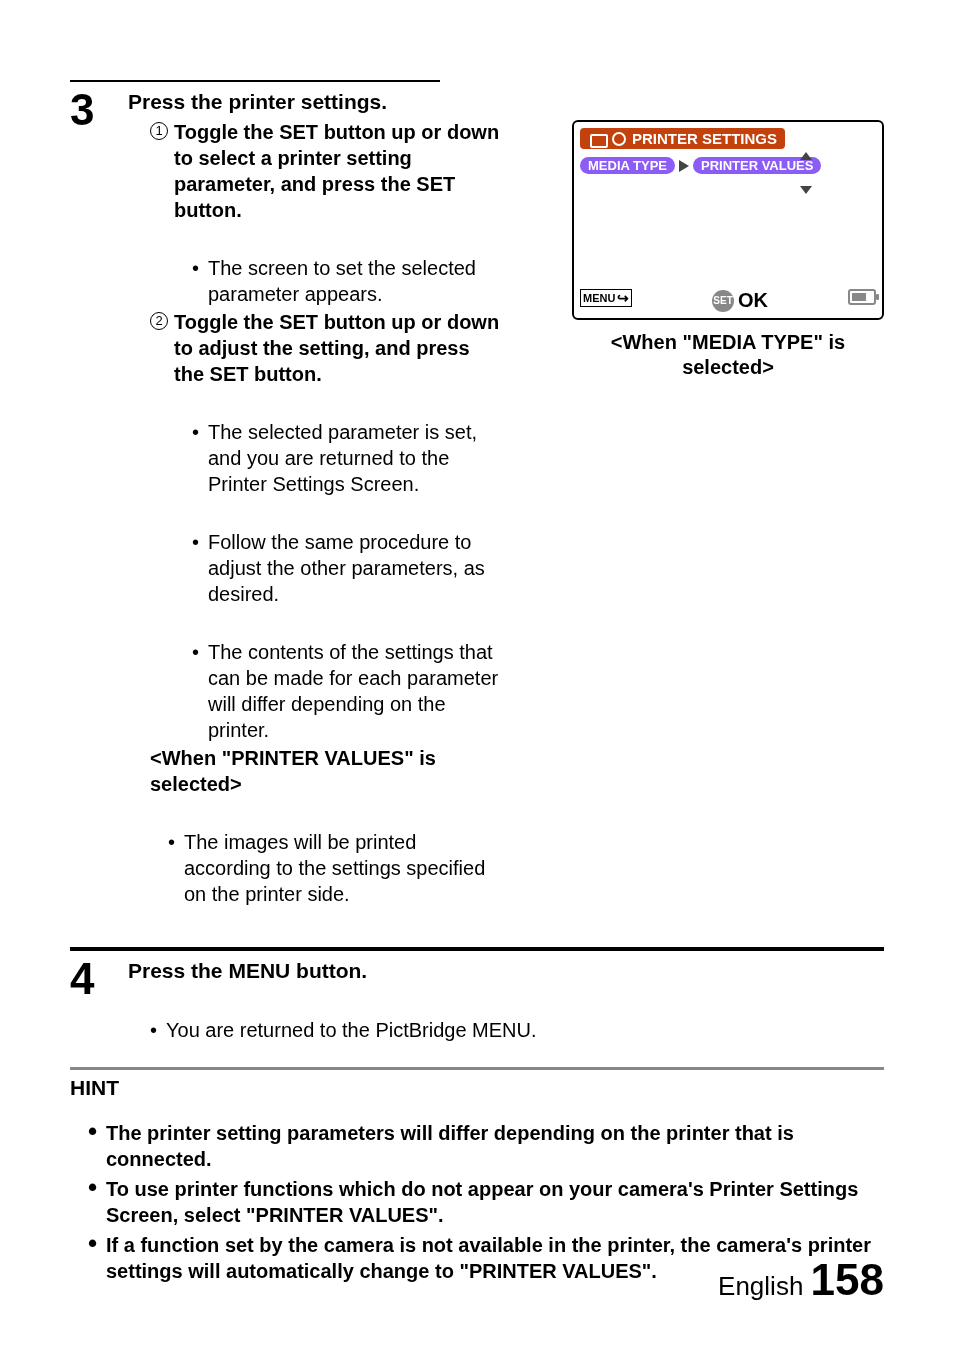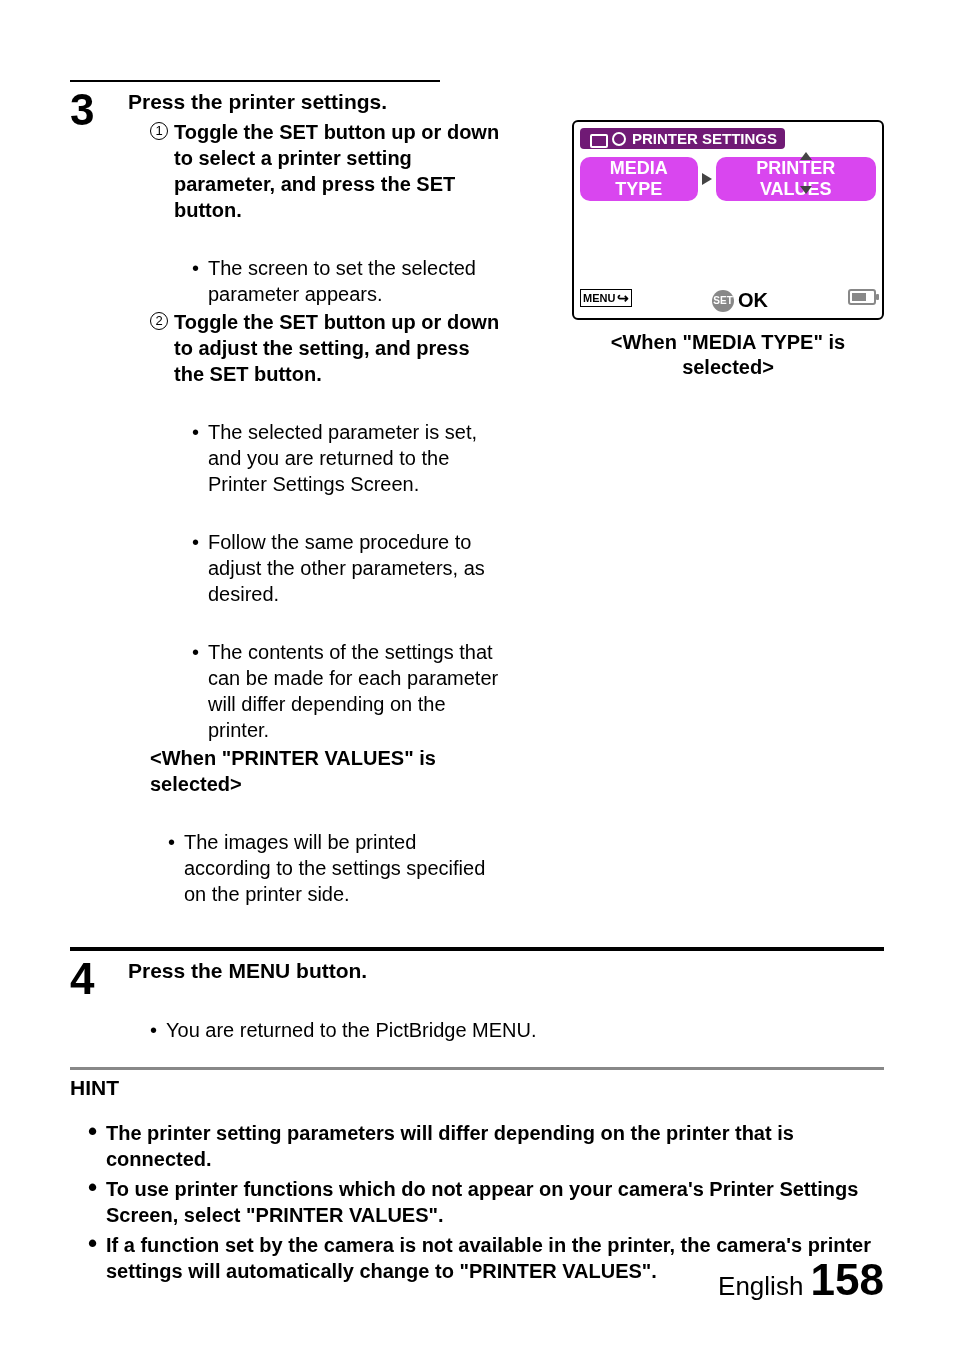--- a/index.html
+++ b/index.html
@@ -21,26 +21,26 @@
   .mid-rule { border-top: 4px solid #000; width: 100%; margin: 20px 0 6px 0; }
   .hint-rule { border-top: 3px solid #888; width: 100%; margin: 22px 0 6px 0; }
   .hint-label { font-weight: bold; font-size: 21px; margin-bottom: 20px; }
   .hint-list { list-style: none; padding-left: 18px; font-size: 20px; line-height: 1.3; }
   .hint-list > li { position: relative; padding-left: 18px; margin-bottom: 4px; font-weight: bold; }
   .hint-list > li::before { content: "•"; position: absolute; left: 0; top: -2px; font-size: 26px; line-height: 1; }
   .footer { position: absolute; bottom: 40px; right: 70px; font-size: 26px; }
   .footer .pagenum { font-size: 44px; font-weight: bold; }
   .screen-figure { position: absolute; top: 120px; right: 70px; width: 312px; text-align: center; }
   .lcd { width: 312px; height: 200px; border: 2px solid #000; border-radius: 6px; background: #fff; position: relative; padding: 6px; }
-  .lcd-inner-label { display: flex; align-items: center; gap: 6px; background: #701a75; color: #fff; font-weight: bold; font-size: 15px; padding: 2px 8px; border-radius: 4px; width: fit-content; }
+  .lcd-inner-label { display: flex; align-items: center; gap: 6px; background: #c2410c; color: #fff; font-weight: bold; font-size: 15px; padding: 2px 8px; border-radius: 4px; width: fit-content; }
   .printer-icon { display:inline-block; width:18px; height:14px; position:relative; }
   .printer-icon::before { content:""; position:absolute; left:2px; top:2px; width:14px; height:10px; border:2px solid #fff; border-radius:2px; }
   .gear-icon { display:inline-block; width:14px; height:14px; border:2px solid #fff; border-radius:50%; position:relative; }
   .row2 { display:flex; align-items:center; gap:4px; margin-top:8px; }
-  .pill { background:#d946ef; color:#fff; font-weight:bold; font-size:18px; padding:1px 8px; border-radius:10px; }
+  .pill { background:#8b5cf6; color:#fff; font-weight:bold; font-size:13px; padding:1px 8px; border-radius:10px; }
   .tri-right { width:0; height:0; border-top:6px solid transparent; border-bottom:6px solid transparent; border-left:10px solid #444; }
   .tri-up { width:0; height:0; border-left:6px solid transparent; border-right:6px solid transparent; border-bottom:8px solid #444; position:absolute; top:30px; right:70px; }
   .tri-down { width:0; height:0; border-left:6px solid transparent; border-right:6px solid transparent; border-top:8px solid #444; position:absolute; top:64px; right:70px; }
   .lcd-bottom { position:absolute; bottom:6px; left:6px; right:6px; display:flex; align-items:flex-start; justify-content:space-between; }
   .menu-chip { border:1px solid #000; font-size:11px; font-weight:bold; padding:0 2px; display:inline-flex; align-items:center; gap:2px; }
   .curve-arrow { display:inline-block; font-size:14px; transform: scaleX(-1); }
   .ok-group { display:flex; align-items:center; gap:4px; font-weight:bold; font-size:20px; }
   .set-badge { display:inline-flex; width:22px; height:22px; border-radius:50%; background:#888; color:#fff; font-size:10px; align-items:center; justify-content:center; }
   .batt { display:inline-block; width:28px; height:16px; border:2px solid #888; border-radius:3px; position:relative; }
   .batt::after { content:""; position:absolute; right:-5px; top:3px; width:3px; height:6px; background:#888; border-radius:1px; }

